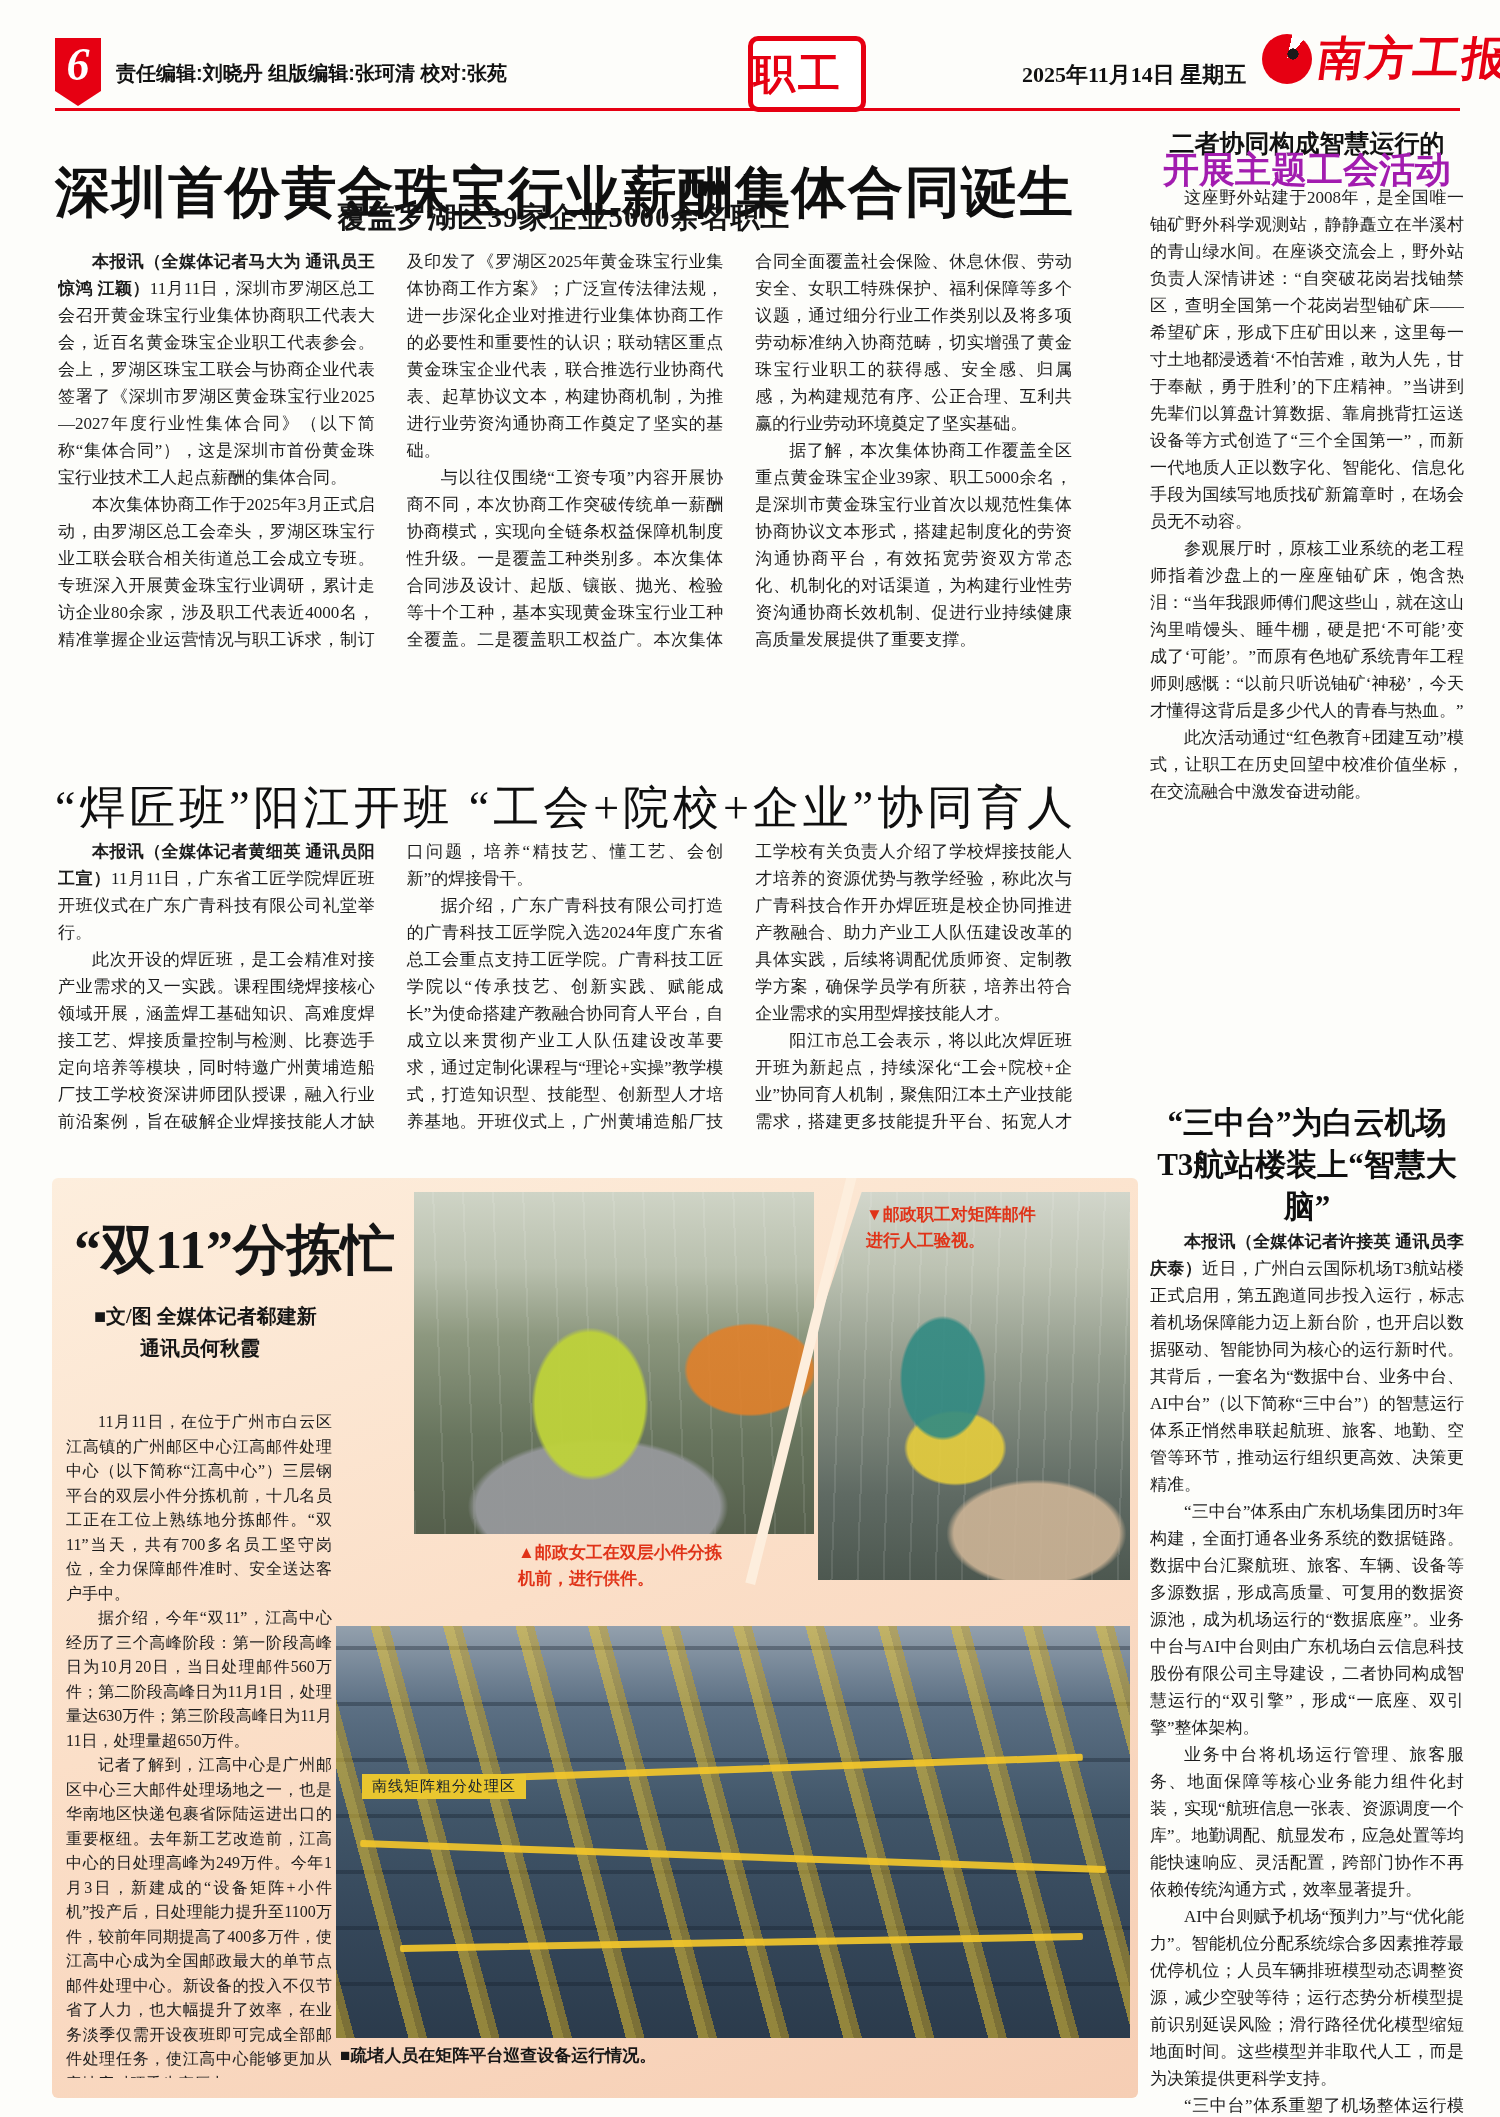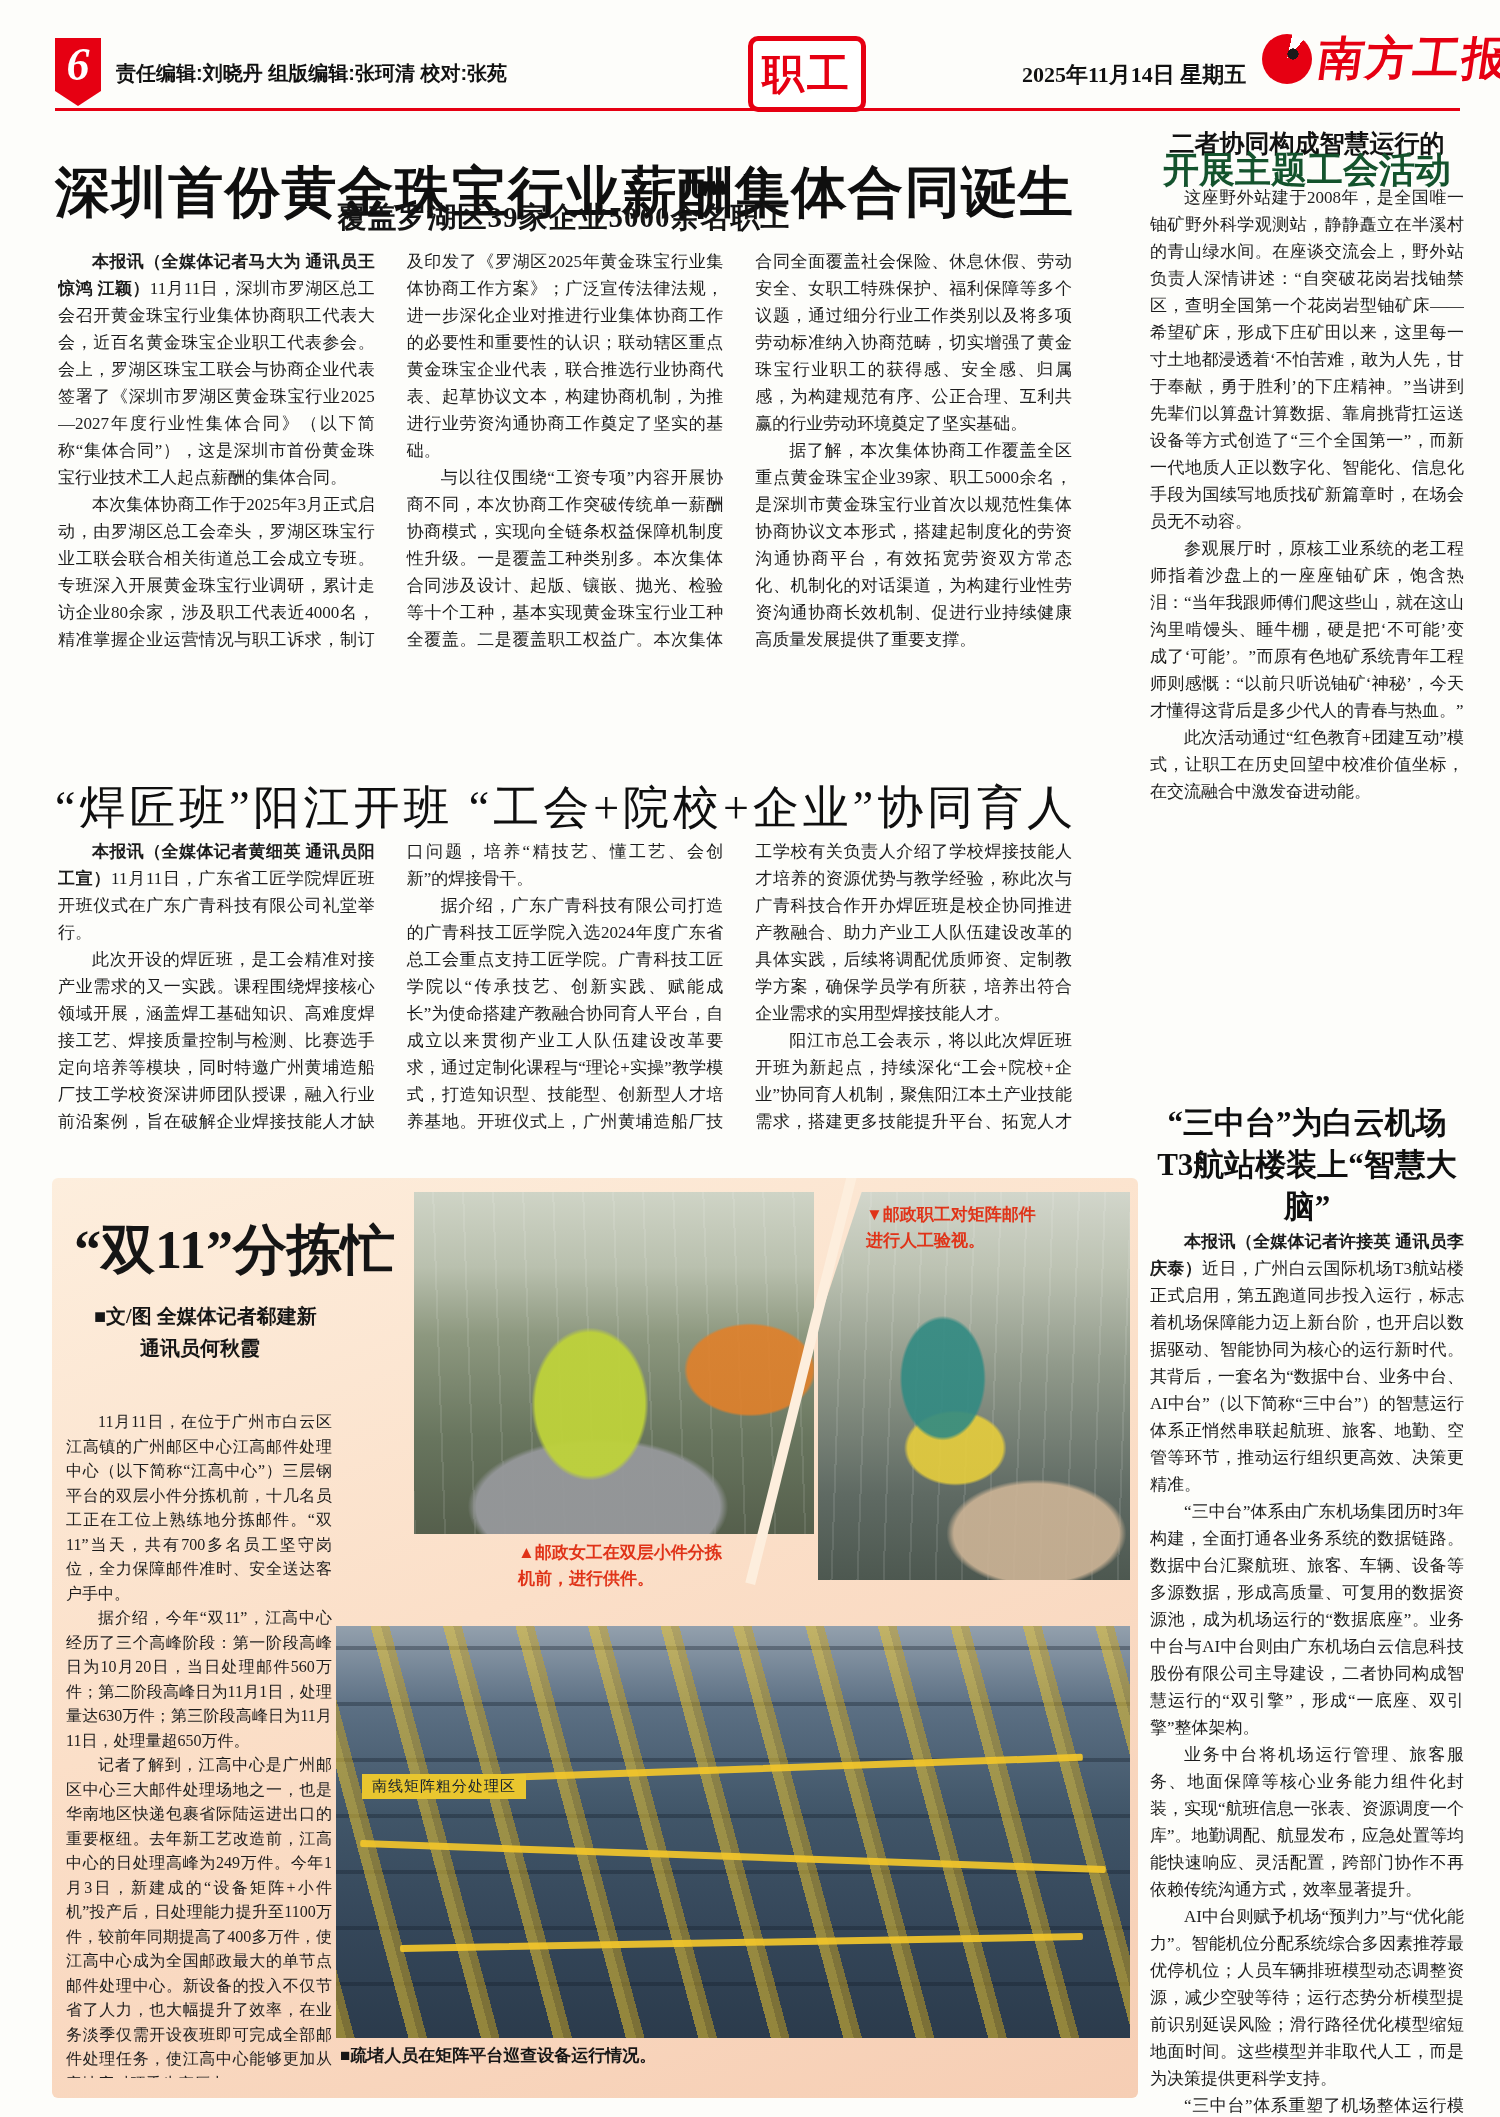--- a/index.html
+++ b/index.html
@@ -14,21 +14,21 @@
     background:#e60012;color:#fff;
     clip-path:polygon(0 0,100% 0,100% 78%,50% 100%,0 78%);
     display:flex;align-items:flex-start;justify-content:center;
     font-size:46px;font-weight:900;font-style:italic;line-height:54px;
   }
   .editors{position:absolute;left:116px;top:60px;font-size:20px;font-weight:700;
     font-family:"Liberation Sans","DejaVu Sans",sans-serif;color:#111;}
   .section-box{
     position:absolute;left:748px;top:36px;width:108px;height:66px;
     background:#fff;border:5px solid #e60012;border-radius:10px;
-    display:flex;align-items:center;justify-content:center;z-index:2;
+    display:flex;align-items:center;z-index:2;
     font-family:"Liberation Sans","DejaVu Sans",sans-serif;
     font-size:42px;font-weight:900;color:#e60012;letter-spacing:3px;
   }
   .date{position:absolute;left:1022px;top:60px;font-size:22px;font-weight:600;color:#111;}
   .masthead{position:absolute;left:1262px;top:28px;display:flex;align-items:center;}
   .logo-circle{
     width:50px;height:50px;border-radius:50%;
     background:
       radial-gradient(10px 10px at 62% 40%,#1a1a1a 0 55%,transparent 56%),
       conic-gradient(from 120deg,#e60012 0 70%,#fff 70% 78%,#e60012 78% 100%);
@@ -50,21 +50,21 @@
     font-size:29px;font-weight:600;text-align:center;color:#141414;letter-spacing:1px;
   }
   .news{font-size:17px;line-height:27px;text-align:justify;}
   .news p{margin:0;text-indent:2em;}
   .news p b{font-weight:700;}
   .a1-body{position:absolute;left:58px;top:248px;width:1014px;height:460px;
     column-count:3;column-gap:32px;overflow:hidden;}
   
   .sidebar{position:absolute;left:1150px;top:130px;width:314px;height:930px;overflow:hidden;}
   .sb-kicker{font-size:25px;font-weight:700;text-align:center;color:#111;margin:0 0 6px;}
-  .sb-headline{font-size:36px;font-weight:900;text-align:center;color:#14532d;margin:0 0 18px;}
+  .sb-headline{font-size:36px;font-weight:900;text-align:center;color:#a21caf;margin:0 0 18px;}
   
   .a2-headline{
     position:absolute;left:55px;top:742px;width:1018px;
     font-size:46px;font-weight:400;color:#0f0f0f;
     text-align:justify;text-align-last:justify;line-height:1.2;
   }
   .a2-body{position:absolute;left:58px;top:838px;width:1014px;height:320px;
     column-count:3;column-gap:32px;overflow:hidden;}
   
   .feature-box{

